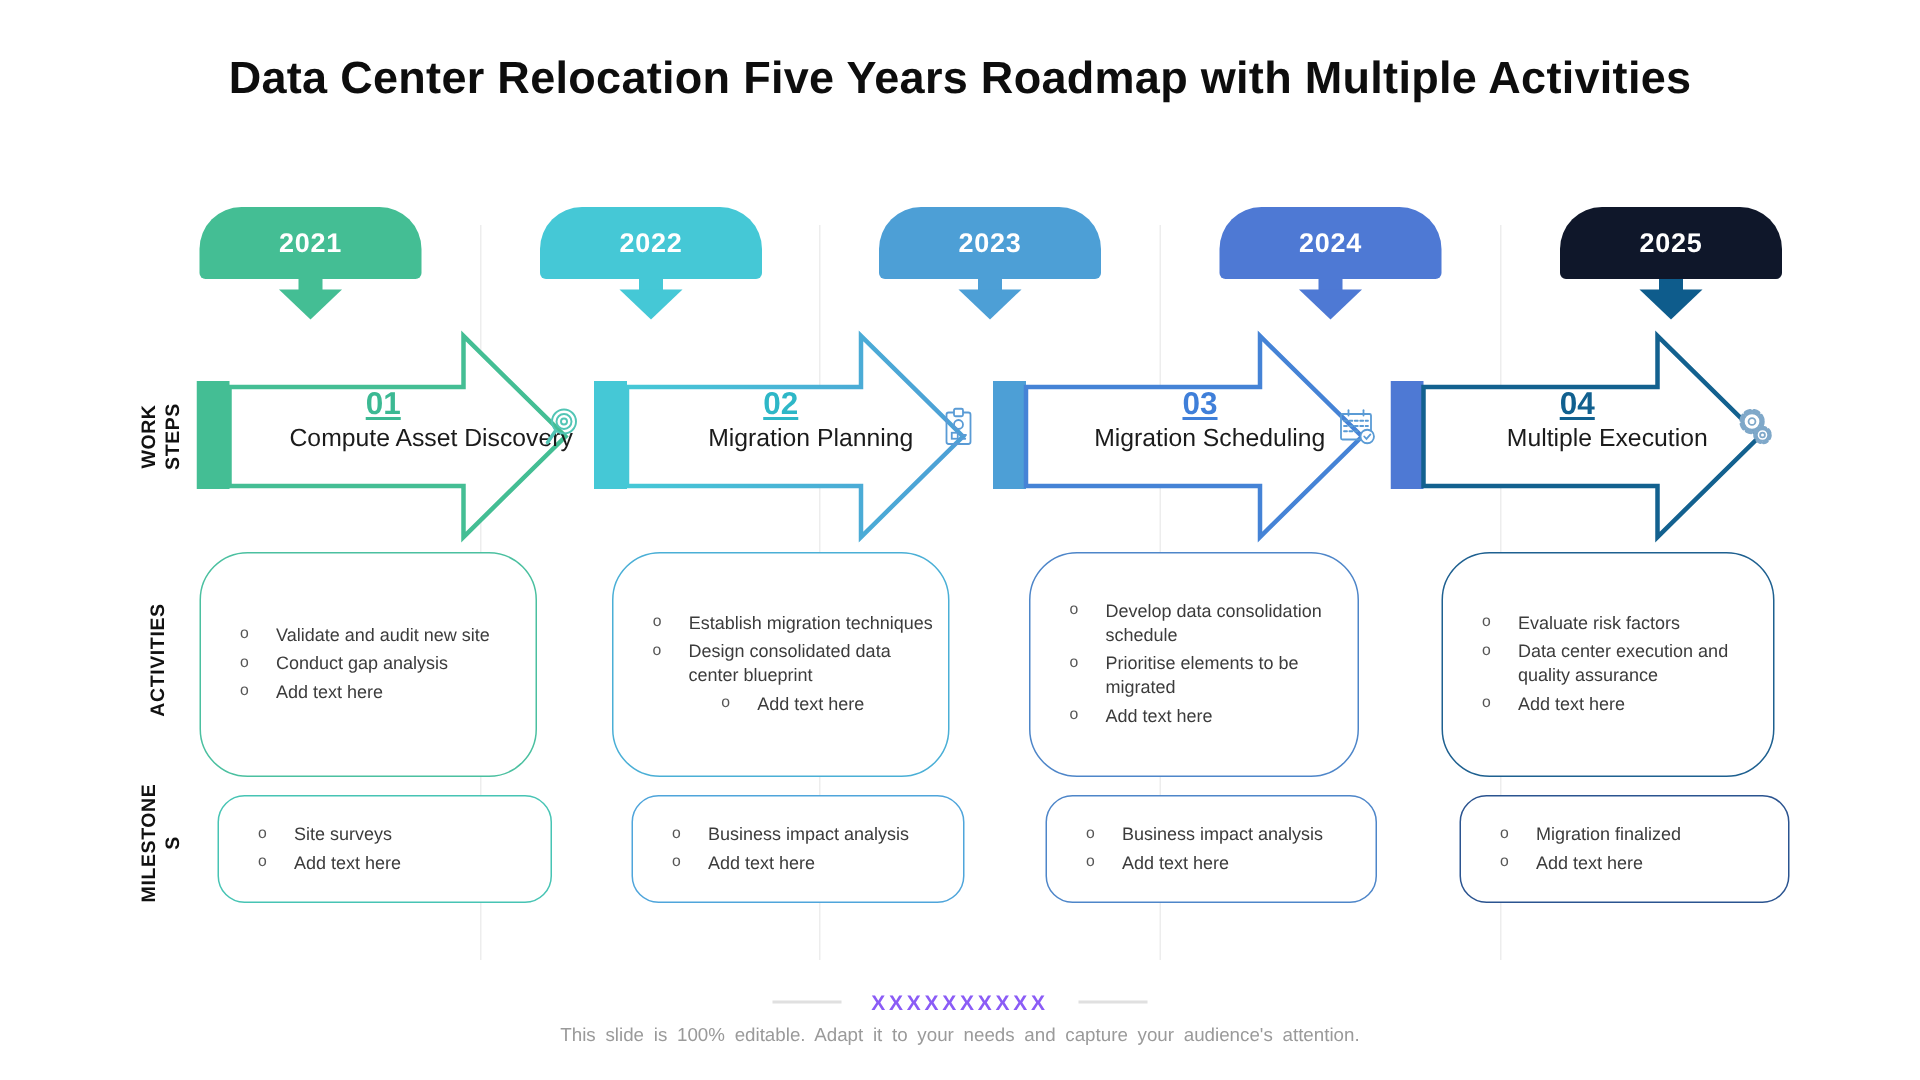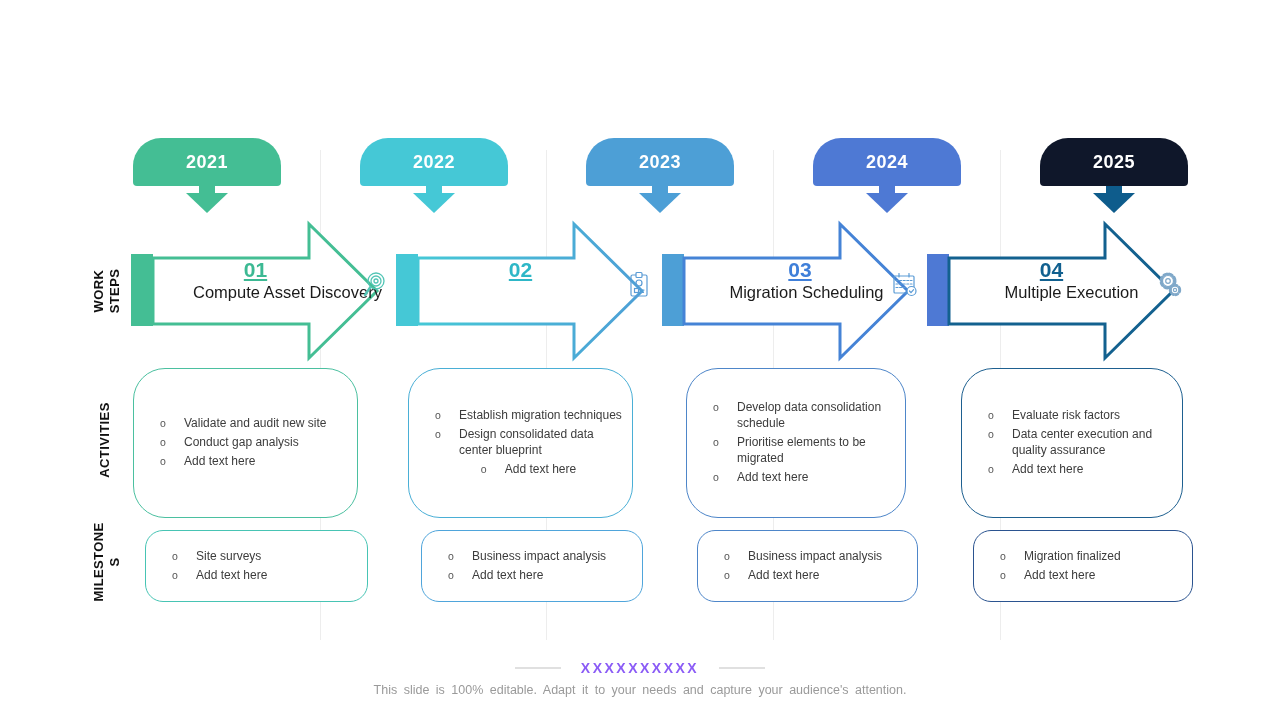--- a/index.html
+++ b/index.html
@@ -65,20 +65,21 @@
   .footer-note{
     position:absolute;top:683px;left:0;width:100%;text-align:center;
     font-size:12.5px;color:#9a9a9a;word-spacing:3px;
   }
 </style>
 </head>
 <body>
 
 <div id="slide">
 
+  <div class="title">Data Center Relocation Five Years Roadmap with Multiple Activities</div>
 
   <div class="vsep" style="left:320px"></div>
   <div class="vsep" style="left:546px"></div>
   <div class="vsep" style="left:773px"></div>
   <div class="vsep" style="left:1000px"></div>
 
   <div class="year-badge" style="left: 133px; background: rgb(68, 190, 148);">
       <span>2021</span>
     </div>
   <div class="year-stem" style="left: 199px; background: rgb(68, 190, 148);"></div>
@@ -145,20 +146,21 @@
         <linearGradient id="arrowGrad2" x1="0" y1="0" x2="1" y2="0">
           <stop offset="0" stop-color="#45C8D6"></stop>
           <stop offset="1" stop-color="#4D9FD6"></stop>
         </linearGradient>
       </defs>
       <rect x="0" y="34" width="22" height="72" style="fill: rgb(69, 200, 214);"></rect>
       <polygon points="22,38 178,38 178,4 246,71 178,138 178,104 22,104" fill="#ffffff" stroke="url(#arrowGrad2)" stroke-width="3" stroke-linejoin="miter"></polygon>
     </svg>
     <div class="step-text">
       <div class="step-num" style="color: rgb(46, 183, 199);">02</div>
+      <div class="step-name">Migration Planning</div>
     </div>
     <span class="step-icon" style="color: rgb(90, 155, 213);">
       <svg viewBox="0 0 30 30" fill="none" stroke="currentColor" stroke-width="1.2" stroke-linecap="round">
         <rect x="7" y="5" width="16" height="21" rx="1.5"></rect>
         <rect x="12" y="2.5" width="6" height="5" rx="1" fill="#ffffff"></rect>
         <circle cx="15" cy="13" r="3"></circle>
         <rect x="10.5" y="18.5" width="4" height="4"></rect>
         <line x1="17" y1="20" x2="20" y2="20"></line>
         <line x1="17" y1="22.5" x2="19.5" y2="22.5"></line>
       </svg>

